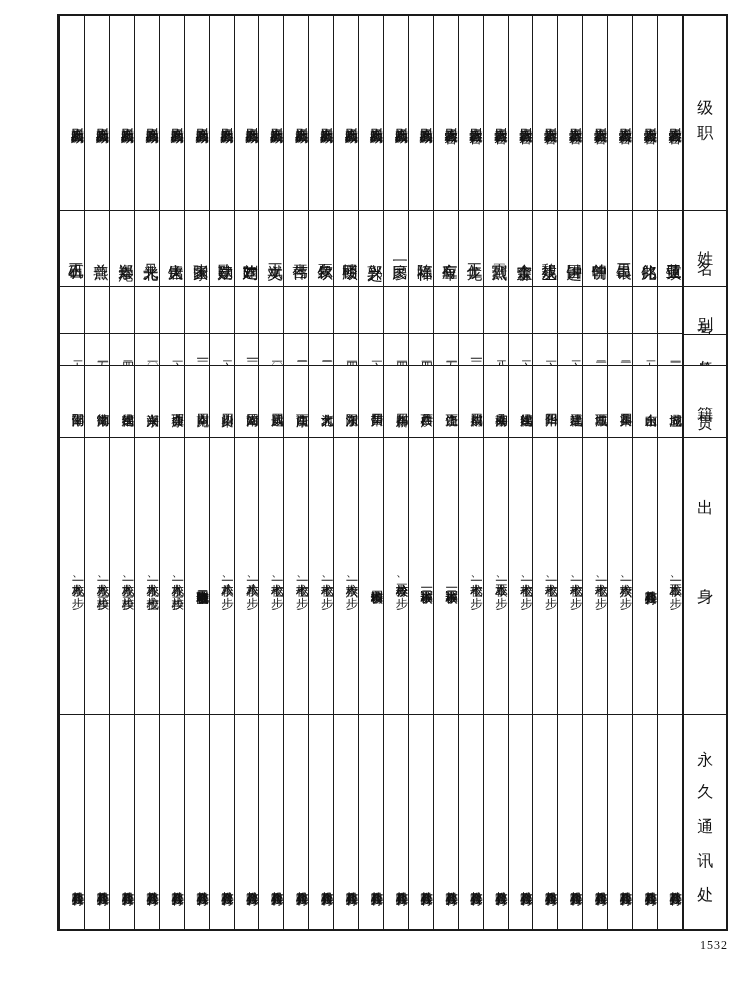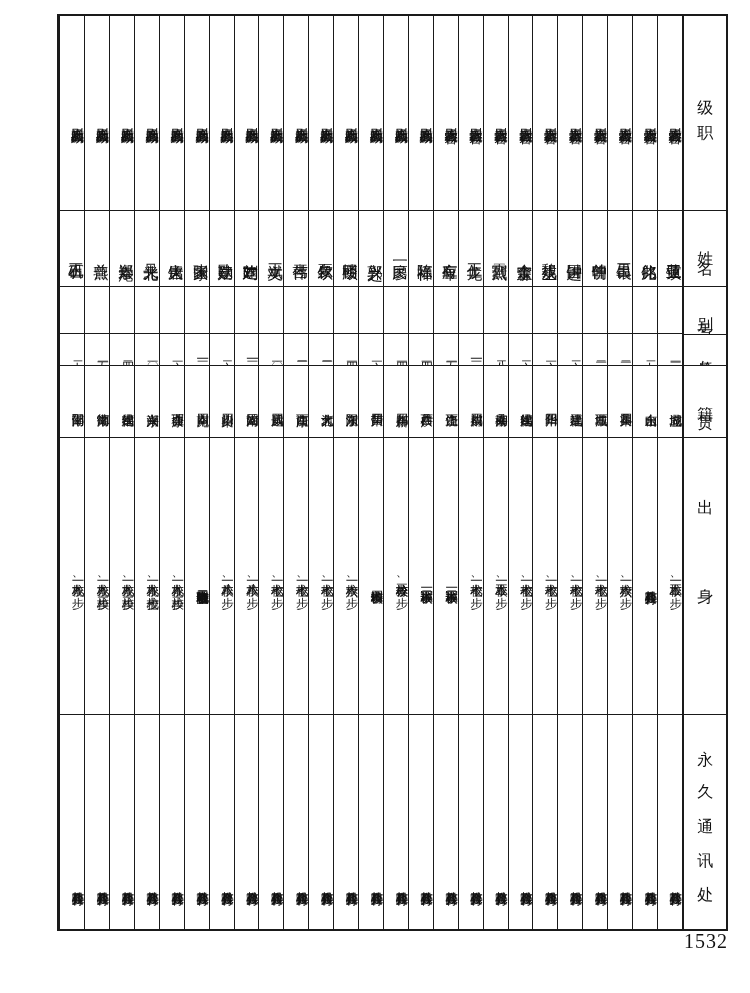--- a/index.html
+++ b/index.html
@@ -90,21 +90,21 @@
   .data-col .cell.f-name { padding-top: 8px; font-size: 15.5px;}
   .data-col .cell.f-age { padding-top: 4px; font-size: 12.5px; letter-spacing: 0.5px;}
   .data-col .cell.f-origin { padding-top: 5px; }
   .data-col .cell.f-source { padding-top: 10px; }
   .data-col .cell.f-addr { padding-top: 120px; }
 
   #page-number {
     position: absolute;
     right: 22px;
     bottom: 40px;
-    font-size: 20px;
+    font-size: 12px;
     font-family: "Liberation Serif", serif;
     letter-spacing: 1px;
     margin-top: 6px;
   }
 </style>
 </head>
 <body>
 
 <div id="page">
   <div id="table-wrap">

